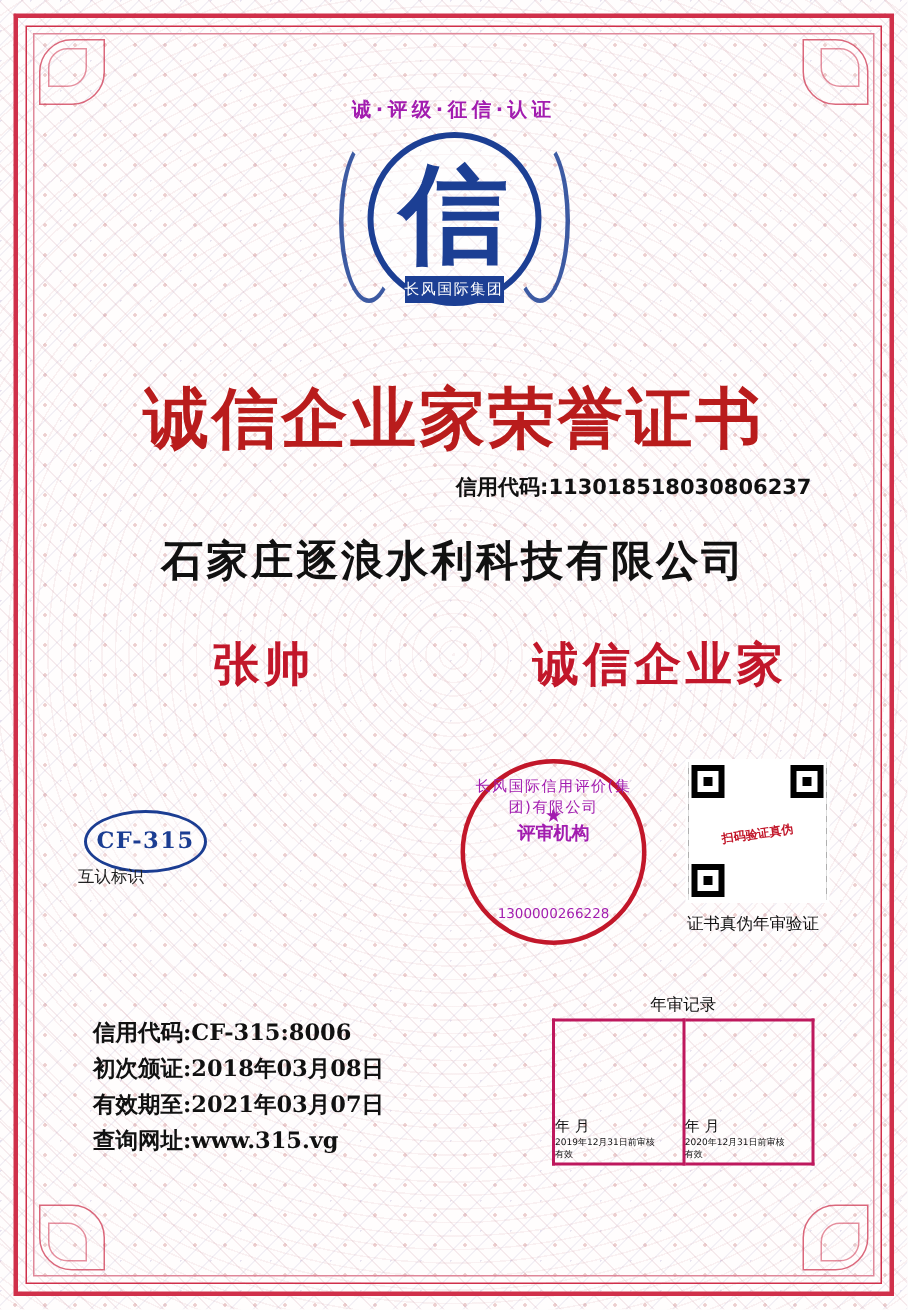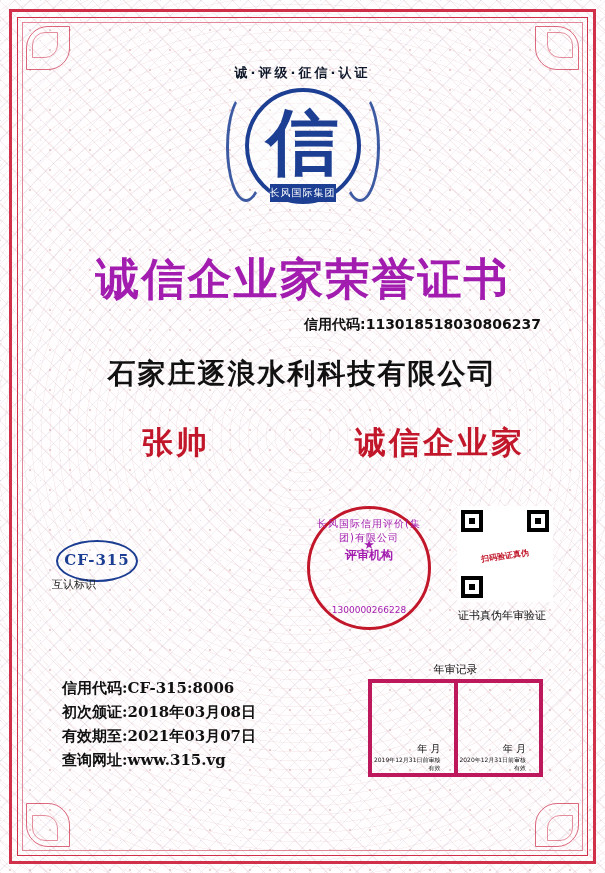--- a/index.html
+++ b/index.html
@@ -109,21 +109,21 @@
     top: 62px;
     transform: translateX(-50%);
     width: 190px;
     height: 170px;
     text-align: center;
   }
   .emblem-arc-text {
     position: absolute;
     top: 2px; left: 0; right: 0;
     font-size: 13px;
-    color: #0f172a;
+    color: #a21caf;
     letter-spacing: 3px;
     font-weight: bold;
     font-family: "DejaVu Sans", sans-serif;
   }
   .emblem-circle {
     position: absolute;
     left: 50%; top: 26px;
     transform: translateX(-50%);
     width: 108px; height: 108px;
     border-radius: 50%;
@@ -163,21 +163,21 @@
   .laurel.right { right: 18px; border-left-color: transparent; border-top-color: transparent; }
 
   
   .main-title {
     position: absolute;
     left: 0; right: 0;
     top: 250px;
     text-align: center;
     font-size: 44px;
     font-weight: bold;
-    color: #a21caf;
+    color: #b91c1c;
     letter-spacing: 2px;
     font-family: "DejaVu Sans", sans-serif;
   }
   .credit-code {
     position: absolute;
     right: 64px;
     top: 316px;
     font-size: 14px;
     color: #111;
     font-weight: bold;
@@ -388,23 +388,23 @@
     margin-bottom: 2px;
   }
   .annual-table {
     width: 175px;
     height: 98px;
     border: 1px solid #333;
     border-collapse: collapse;
     table-layout: fixed;
   }
   .annual-table td {
-    border: 4px solid #be185d;
+    border: 2px solid #be185d;
     vertical-align: bottom;
-    text-align: right;
+    text-align: left;
     font-size: 9px;
     padding: 0 13px 1px 0;
   }
   .annual-cell-ym { font-size: 10px; color: #111; }
   .annual-cell-note { font-size: 6px; color: #111; display: block; line-height: 8px; }
 </style>
 </head>
 <body>
 
 <div class="certificate">

